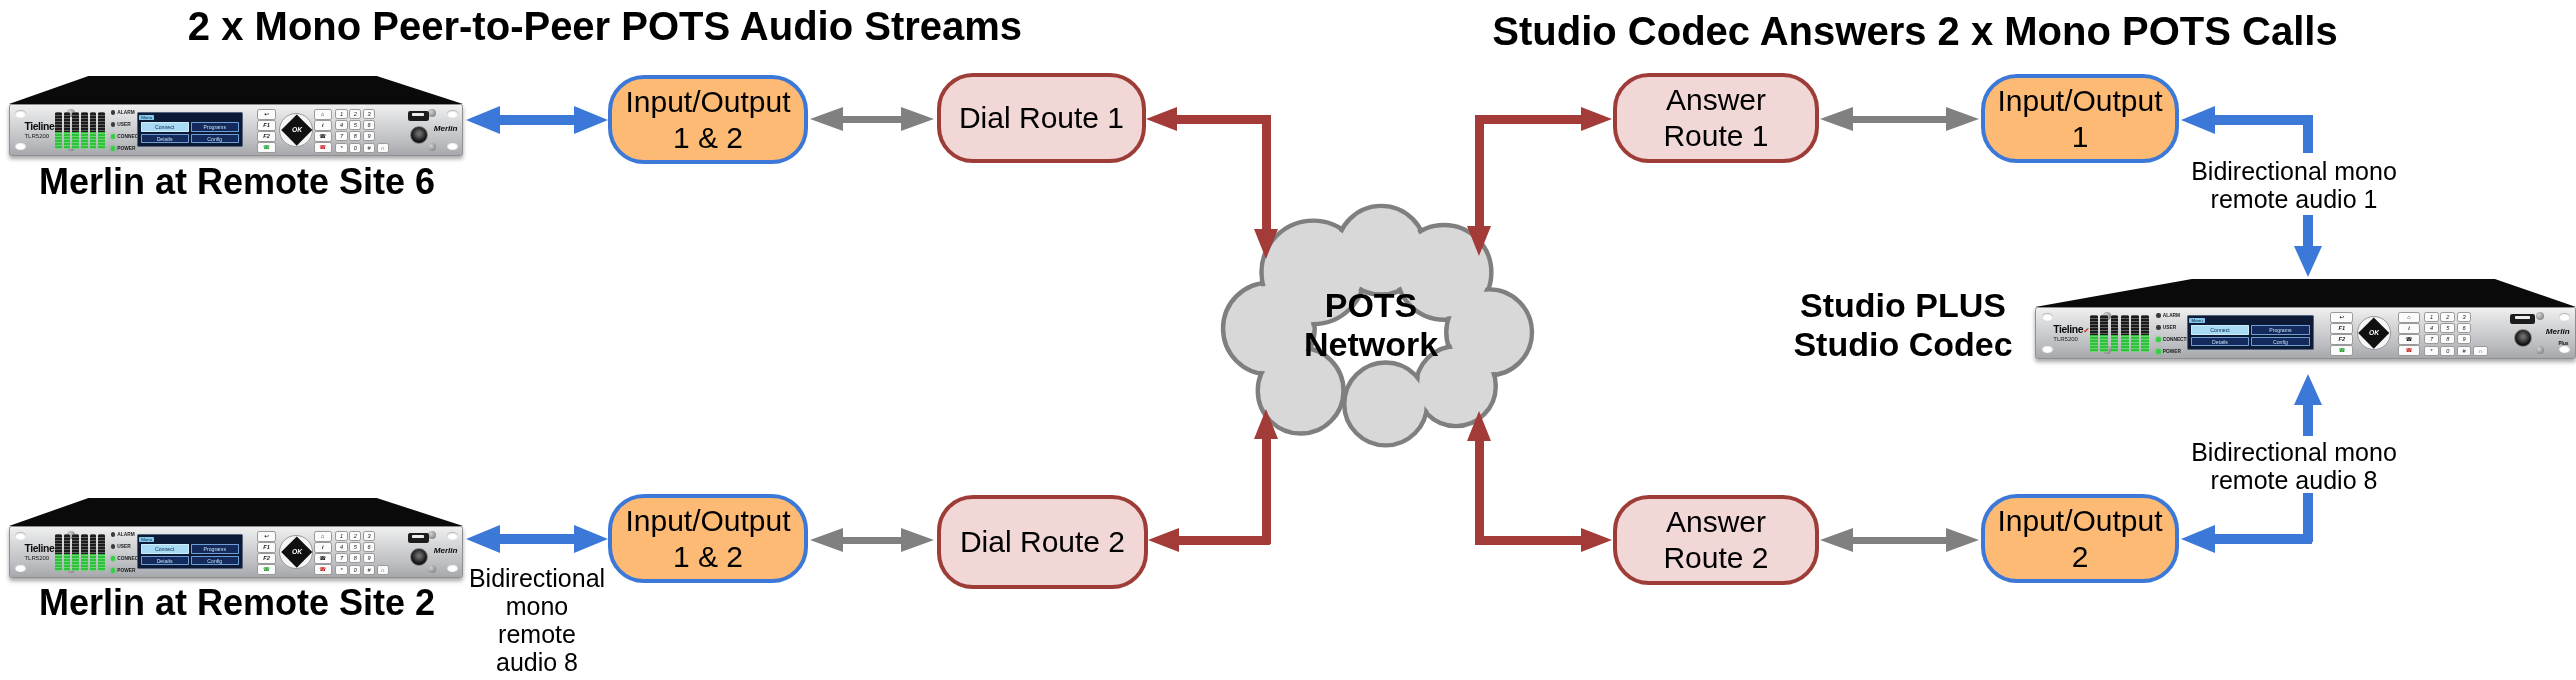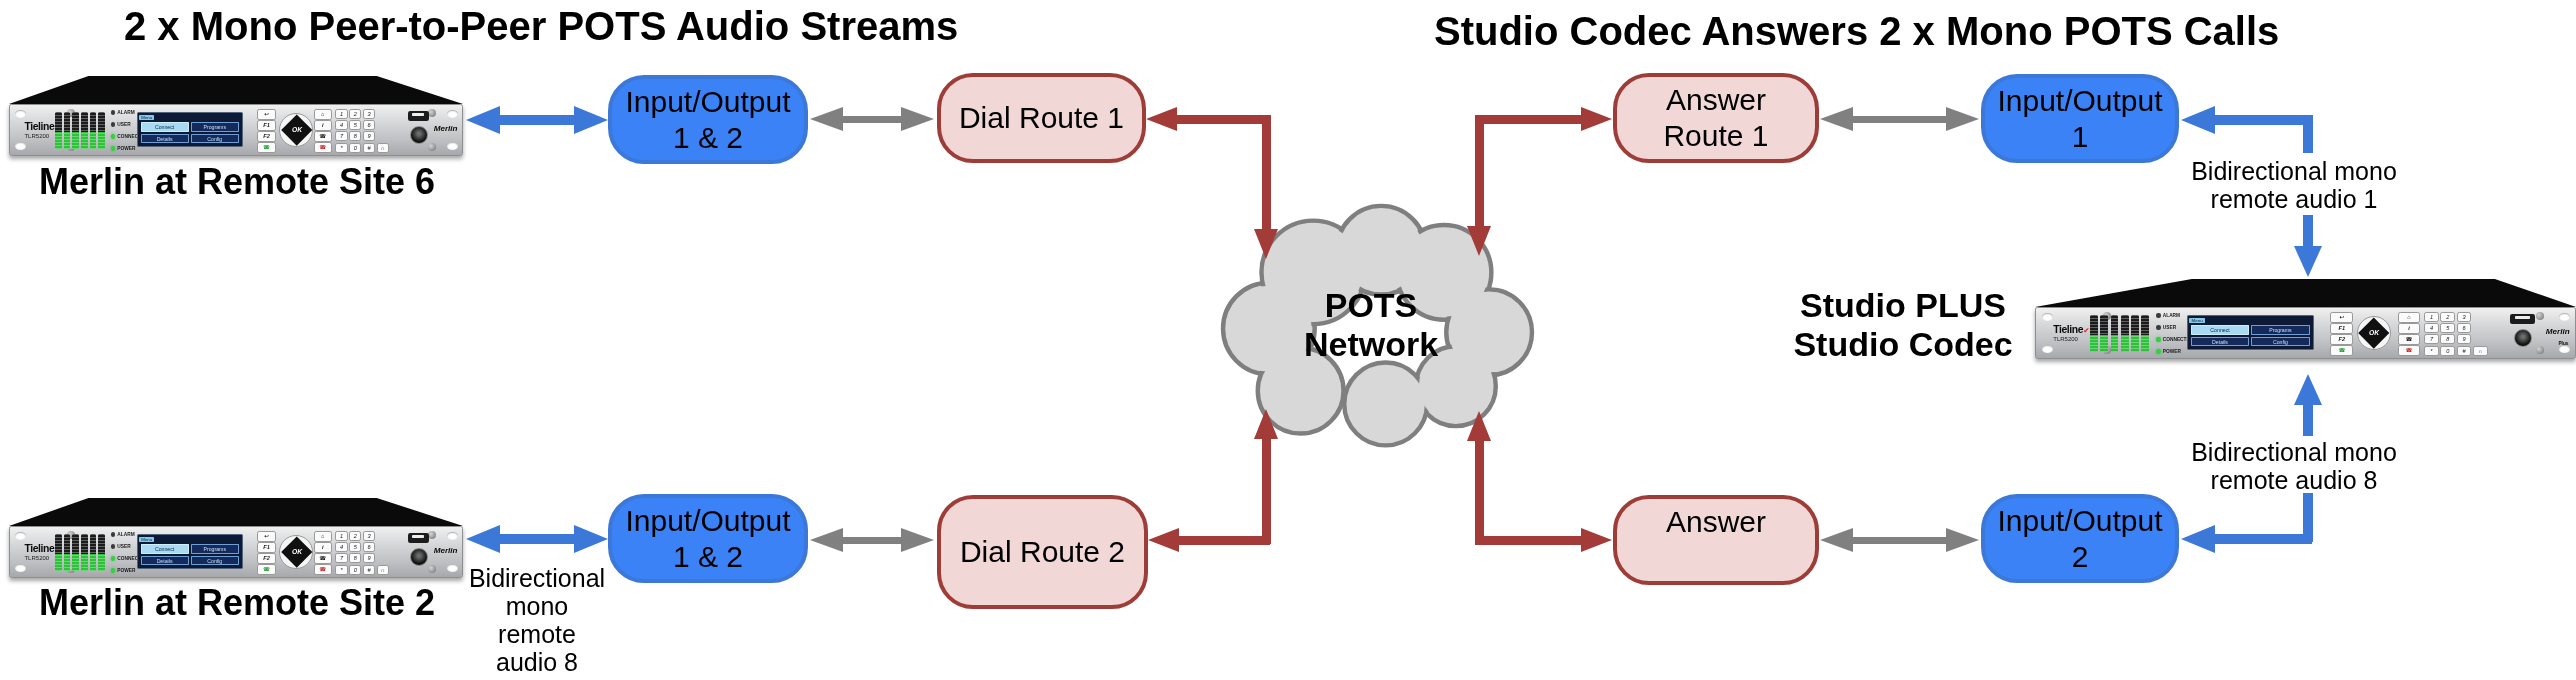--- a/index.html
+++ b/index.html
@@ -1,28 +1,28 @@
 <!DOCTYPE html>
 <html style="font-size:12px"><head>
 <meta charset="utf-8">
 <style>
   html,body{margin:0;padding:0;background:#fff;}
   body{font-family:"Liberation Sans","DejaVu Sans",sans-serif;}
   #stage{position:relative;width:2576px;height:680px;background:#fff;overflow:hidden;}
 
   
-  .title{position:absolute;font-size:40px;font-weight:bold;color:#000;text-align:left;white-space:nowrap;}
+  .title{position:absolute;font-size:40px;font-weight:bold;color:#000;text-align:center;white-space:nowrap;}
   .caption{position:absolute;font-size:36px;font-weight:bold;color:#000;text-align:center;white-space:nowrap;}
   .caption2{position:absolute;font-size:34px;font-weight:bold;color:#000;text-align:center;line-height:39px;white-space:nowrap;}
   .annot{position:absolute;font-size:25px;color:#000;text-align:center;line-height:28px;}
   .cloud-label{position:absolute;font-size:34px;font-weight:bold;color:#000;text-align:center;line-height:39px;}
 
   
   .node{position:absolute;border-radius:36px;border:4.4px solid #000;box-sizing:border-box;text-align:center;color:#000;font-size:30px;}
-  .node.blue{background:#3b82f6;border-color:#3b78d8;}
+  .node.blue{background:#fdba74;border-color:#3b78d8;}
   .node.red{background:#f1d7d6;border-color:#9e3c38;}
   .node .ln{line-height:36px;}
   .node.twoline{padding-top:5.2px;}
   .node.oneline{display:flex;align-items:center;justify-content:center;}
 
   
   .seg{position:absolute;}
   .h-blue{height:9.6px;background:#3b78d8;}
   .v-blue{width:9.6px;background:#3b78d8;}
   .h-red{height:9px;background:#a33b38;}
@@ -409,25 +409,26 @@
   </div>
   <div class="node blue twoline" style="left:1981px;top:74px;width:198px;height:89px;">
     <div class="ln">Input/Output</div>
     <div class="ln">1</div>
   </div>
 
   <div class="node blue twoline" style="left:608px;top:494px;width:200px;height:89px;">
     <div class="ln">Input/Output</div>
     <div class="ln">1 &amp; 2</div>
   </div>
-  <div class="node red oneline" style="left:937px;top:495px;width:211px;height:114px;">
+  <div class="node red oneline" style="left:937px;top:495px;width:211px;height:94px;">
     <span>Dial Route 2</span>
   </div>
   <div class="node red twoline" style="left:1613px;top:495px;width:206px;height:90px;">
     <div class="ln">Answer</div>
+    <div class="ln">Route 2</div>
   </div>
   <div class="node blue twoline" style="left:1981px;top:494px;width:198px;height:89px;">
     <div class="ln">Input/Output</div>
     <div class="ln">2</div>
   </div>
 
   <div>
     <span class="tri l-blue" style="left:466px;top:106px;"></span>
     <span class="seg h-blue" style="left:499px;top:115px;width:77px;"></span>
     <span class="tri r-blue" style="left:574px;top:106px;"></span>

